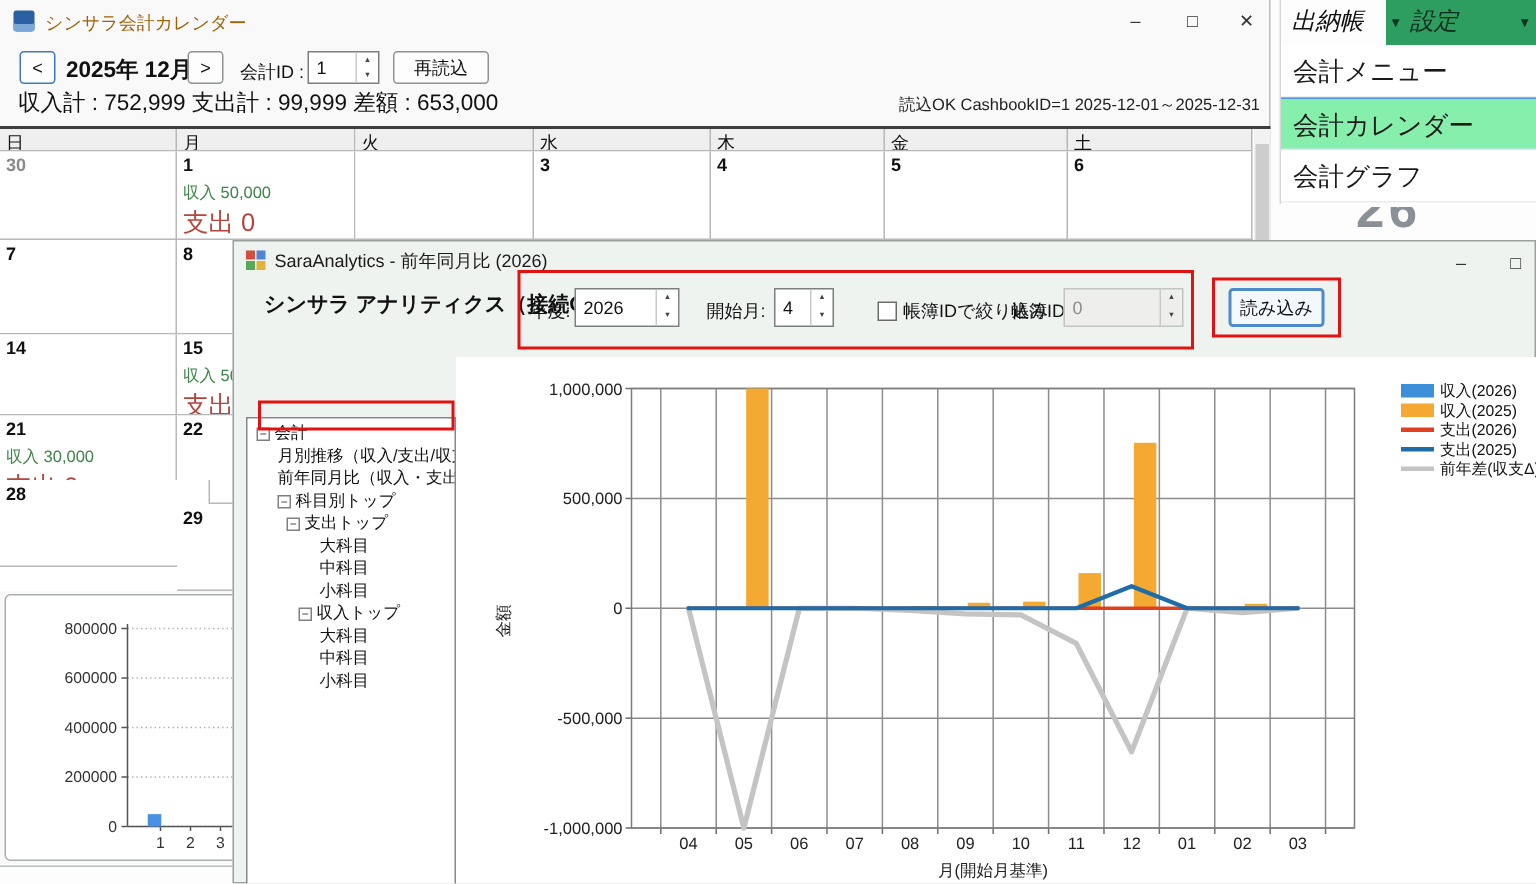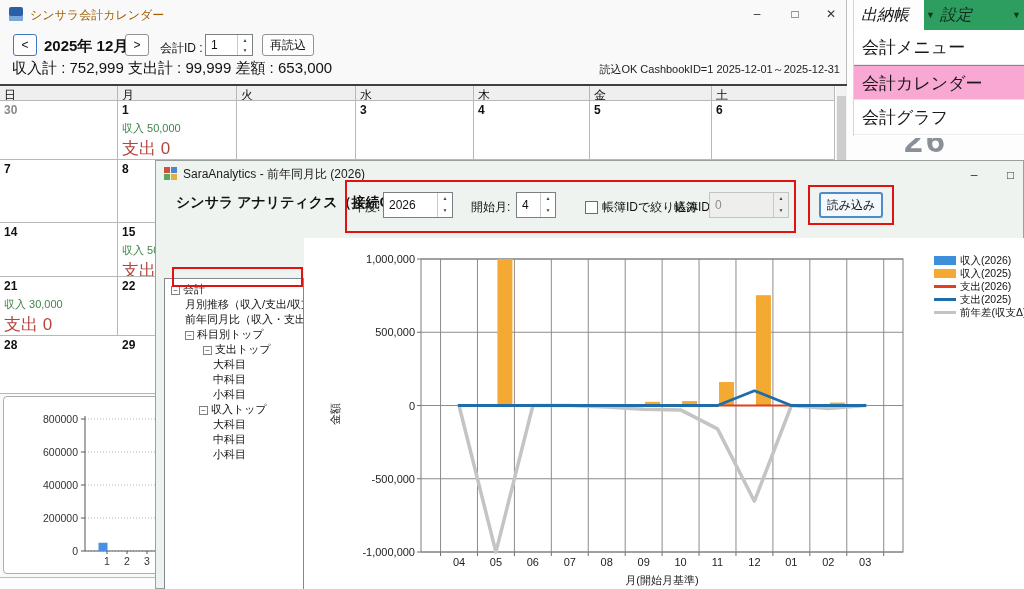--- a/index.html
+++ b/index.html
@@ -23,21 +23,21 @@
   .btn-prev { left:13px; top:34px; width:24px; height:22px; line-height:20px; border:1px solid #3e79c2; }
   .btn-next { left:125px; top:34px; width:24px; height:22px; line-height:20px; }
   .month-label { position:absolute; left:44px; top:37px; font-size:15px; font-weight:bold; color:#111; }
   .acct-label { position:absolute; left:160px; top:40px; font-size:12px; color:#111; }
   .spinner { position:absolute; background:#fff; border:1px solid #7a7f7f; }
   .spinner .val { position:absolute; left:5px; top:50%; transform:translateY(-50%); font-size:12px; color:#111; }
   .spinner .arrows { position:absolute; right:0; top:0; bottom:0; width:15px; border-left:1px solid #c9c9c9;
     display:flex; flex-direction:column; }
   .spinner .arrows span { flex:1; font-size:5px; line-height:1; color:#444; text-align:center; padding-top:3px; }
   .cal-spin { left:205px; top:34px; width:48px; height:22px; }
-  .btn-reload { left:262px; top:34px; width:52px; height:22px; line-height:20px; }
+  .btn-reload { left:262px; top:34px; width:64px; height:22px; line-height:20px; }
   .cal-summary { position:absolute; left:12px; top:59px; font-size:15px; color:#111; }
   .cal-status { position:absolute; right:6px; top:62px; font-size:11px; color:#222; }
 
   .grid-topline { position:absolute; left:0; top:84px; width:847px; height:2px; background:#3f3f3f; }
   #calGrid { position:absolute; left:0; top:86px; width:836px; height:308px; background:#fff; }
   .gcell { position:absolute; border-right:1px solid #b8b8b8; border-bottom:1px solid #b8b8b8; background:#fff; overflow:hidden; }
   .gcell.head { background:#efefef; font-size:12px; color:#111; padding:1px 0 0 4px; }
   .gcell .d { position:absolute; left:4px; top:2px; font-size:12px; font-weight:bold; color:#111; }
   .gcell.muted .d { color:#8a8a8a; }
   .gcell .in { position:absolute; left:4px; top:20px; font-size:11px; color:#3f8549; white-space:nowrap; }
@@ -94,21 +94,21 @@
     border-left:1px solid #d7d7d7; }
   .menubar { position:absolute; left:0; top:0; width:100%; height:30px; background:#2d9e5f;font-style:italic; }
   .mb-cashbook { position:absolute; left:0; top:0; width:70px; height:30px; background:#fdfdfd;
     font-size:16px; color:#111; line-height:30px; padding-left:7px; }
   .mb-settings { position:absolute; left:86px; top:0; font-size:16px; color:#0d2b1c; line-height:30px; }
   .caret { position:absolute; top:9px; width:9px; height:12px; font-size:9px; color:#103322; line-height:12px; }
   .caret-1 { left:72px; } .caret-2 { left:158px; }
   .dropdown { position:absolute; left:0; top:30px; width:100%; }
   .ditem { height:35px; line-height:35px; font-size:17px; color:#1a1a1a; padding-left:8px;
     border-bottom:1px solid #ececec; background:#fff; }
-  .ditem.hl { background:#f9a8d4; border-top:1px solid #4f93d2; border-bottom:1px solid #d5e6f5; }
+  .ditem.hl { background:#86efac; border-top:1px solid #4f93d2; border-bottom:1px solid #d5e6f5; }
 </style>
 </head>
 <body>
 
 <div id="stage">
 
   <section class="cal-window">
     <div class="cal-titlebar">
       <span class="cal-icon"></span>
       <span class="cal-title">シンサラ会計カレンダー</span>
@@ -193,21 +193,21 @@
           <span class="ex">支出 0</span>
         </div>
         <div class="gcell" style="left: 118px; top: 191px; width: 119px; height: 59px;">
           <span class="d">22</span>
         </div>
         <div class="gcell" style="left: 237px; top: 191px; width: 119px; height: 59px;"></div>
         <div class="gcell" style="left: 356px; top: 191px; width: 118px; height: 59px;"></div>
         <div class="gcell" style="left: 474px; top: 191px; width: 116px; height: 59px;"></div>
         <div class="gcell" style="left: 590px; top: 191px; width: 122px; height: 59px;"></div>
         <div class="gcell" style="left: 712px; top: 191px; width: 123px; height: 59px;"></div>
-        <div class="gcell" style="left: 0px; top: 250px; width: 140px; height: 58px;">
+        <div class="gcell" style="left: 0px; top: 234px; width: 140px; height: 58px;">
           <span class="d">28</span>
         </div>
         <div class="gcell" style="left: 118px; top: 250px; width: 119px; height: 58px;">
           <span class="d">29</span>
         </div>
         <div class="gcell" style="left: 237px; top: 250px; width: 119px; height: 58px;"></div>
         <div class="gcell" style="left: 356px; top: 250px; width: 118px; height: 58px;"></div>
         <div class="gcell" style="left: 474px; top: 250px; width: 116px; height: 58px;"></div>
         <div class="gcell" style="left: 590px; top: 250px; width: 122px; height: 58px;"></div>
         <div class="gcell" style="left: 712px; top: 250px; width: 123px; height: 58px;"></div>
@@ -291,21 +291,21 @@
     </div>
     <div class="red-box rb-load"></div>
     <div class="load-btn">読み込み</div>
 
     <div class="tree-panel">
         <div id="treeItems" style="padding-top:3px">
           <div class="titem" style="padding-left: 6px;"><span class="texp">−</span><span>会計</span></div>
           <div class="titem" style="padding-left: 20px;"><span>月別推移（収入/支出/収支）</span></div>
           <div class="titem" style="padding-left: 20px;"><span>前年同月比（収入・支出）</span></div>
           <div class="titem" style="padding-left: 20px;"><span class="texp">−</span><span>科目別トップ</span></div>
-          <div class="titem" style="padding-left: 38px;"><span class="texp">−</span><span>支出トップ</span></div>
+          <div class="titem" style="padding-left: 26px;"><span class="texp">−</span><span>支出トップ</span></div>
           <div class="titem" style="padding-left: 48px;"><span>大科目</span></div>
           <div class="titem" style="padding-left: 48px;"><span>中科目</span></div>
           <div class="titem" style="padding-left: 48px;"><span>小科目</span></div>
           <div class="titem" style="padding-left: 34px;"><span class="texp">−</span><span>収入トップ</span></div>
           <div class="titem" style="padding-left: 48px;"><span>大科目</span></div>
           <div class="titem" style="padding-left: 48px;"><span>中科目</span></div>
           <div class="titem" style="padding-left: 48px;"><span>小科目</span></div>
         </div>
       </div>
     <div class="red-box rb-tree"></div>

